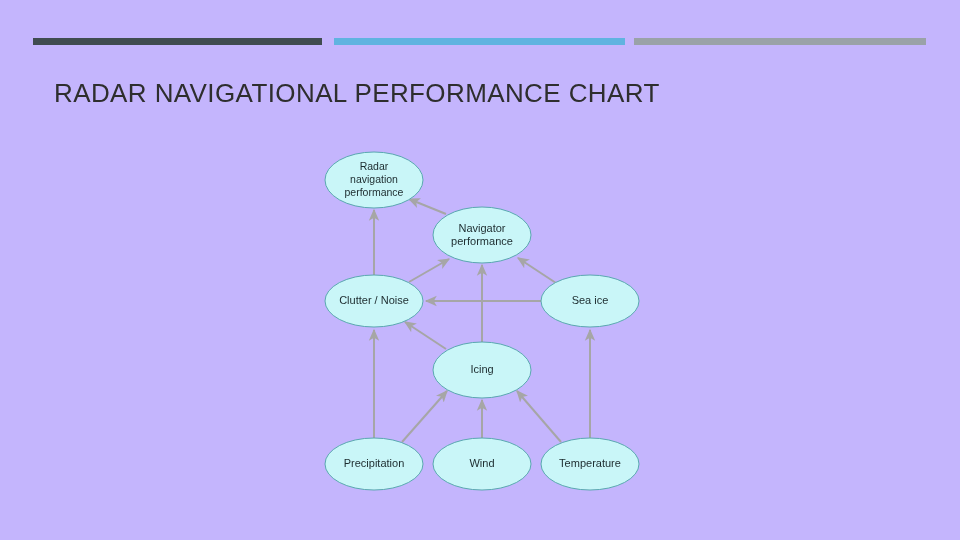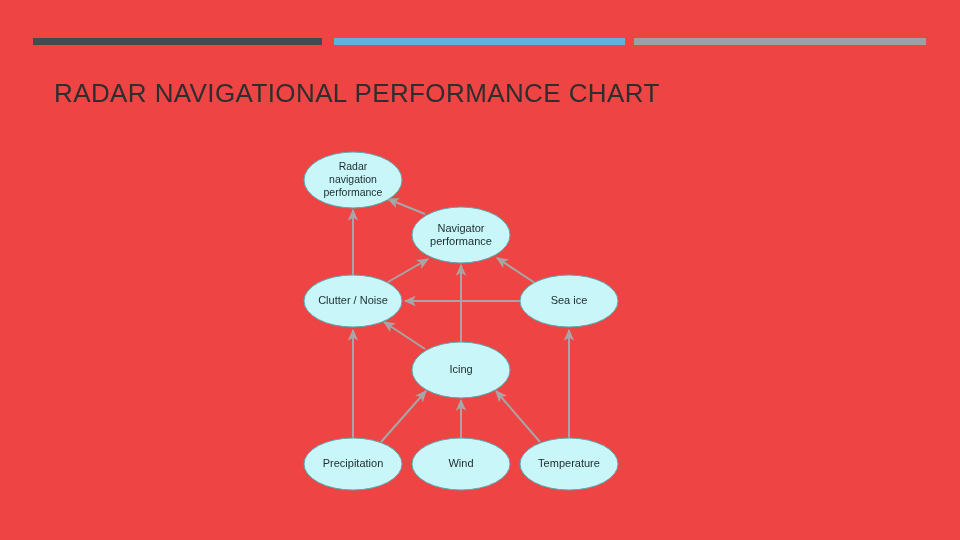--- a/index.html
+++ b/index.html
@@ -7,21 +7,21 @@
     margin: 0; padding: 0;
     width: 960px; height: 540px;
     background: #ffffff;
     font-family: "Liberation Sans", sans-serif;
     overflow: hidden;
   }
   #slide {
     position: relative;
     width: 960px;
     height: 540px;
-    background: #ef4444;
+    background: #c4b5fd;
   }
   
   .rule {
     position: absolute;
     top: 38px;
     height: 7px;
   }
   .rule-dark  { left: 33px;  width: 289px; background: #404c50; }
   .rule-blue  { left: 334px; width: 291px; background: #60b3e0; }
   .rule-gray  { left: 634px; width: 292px; background: #9aa2a8; }
@@ -35,24 +35,25 @@
     line-height: 34px;
     letter-spacing: 0.4px;
     color: #2e2e2e;
     font-weight: 400;
     white-space: nowrap;
   }
 
   
   #diagram {
     position: absolute;
-    left: 16px;
+    left: 1px;
     top: 0;
     width: 808px;
     height: 540px;
+    padding-left: 36px;
   }
   #diagram svg { display: block; }
 
   .node-ellipse {
     fill: #c9f6f8;
     stroke: #5aa8b0;
     stroke-width: 1;
   }
   .node-label {
     font-family: "Liberation Sans", sans-serif;

